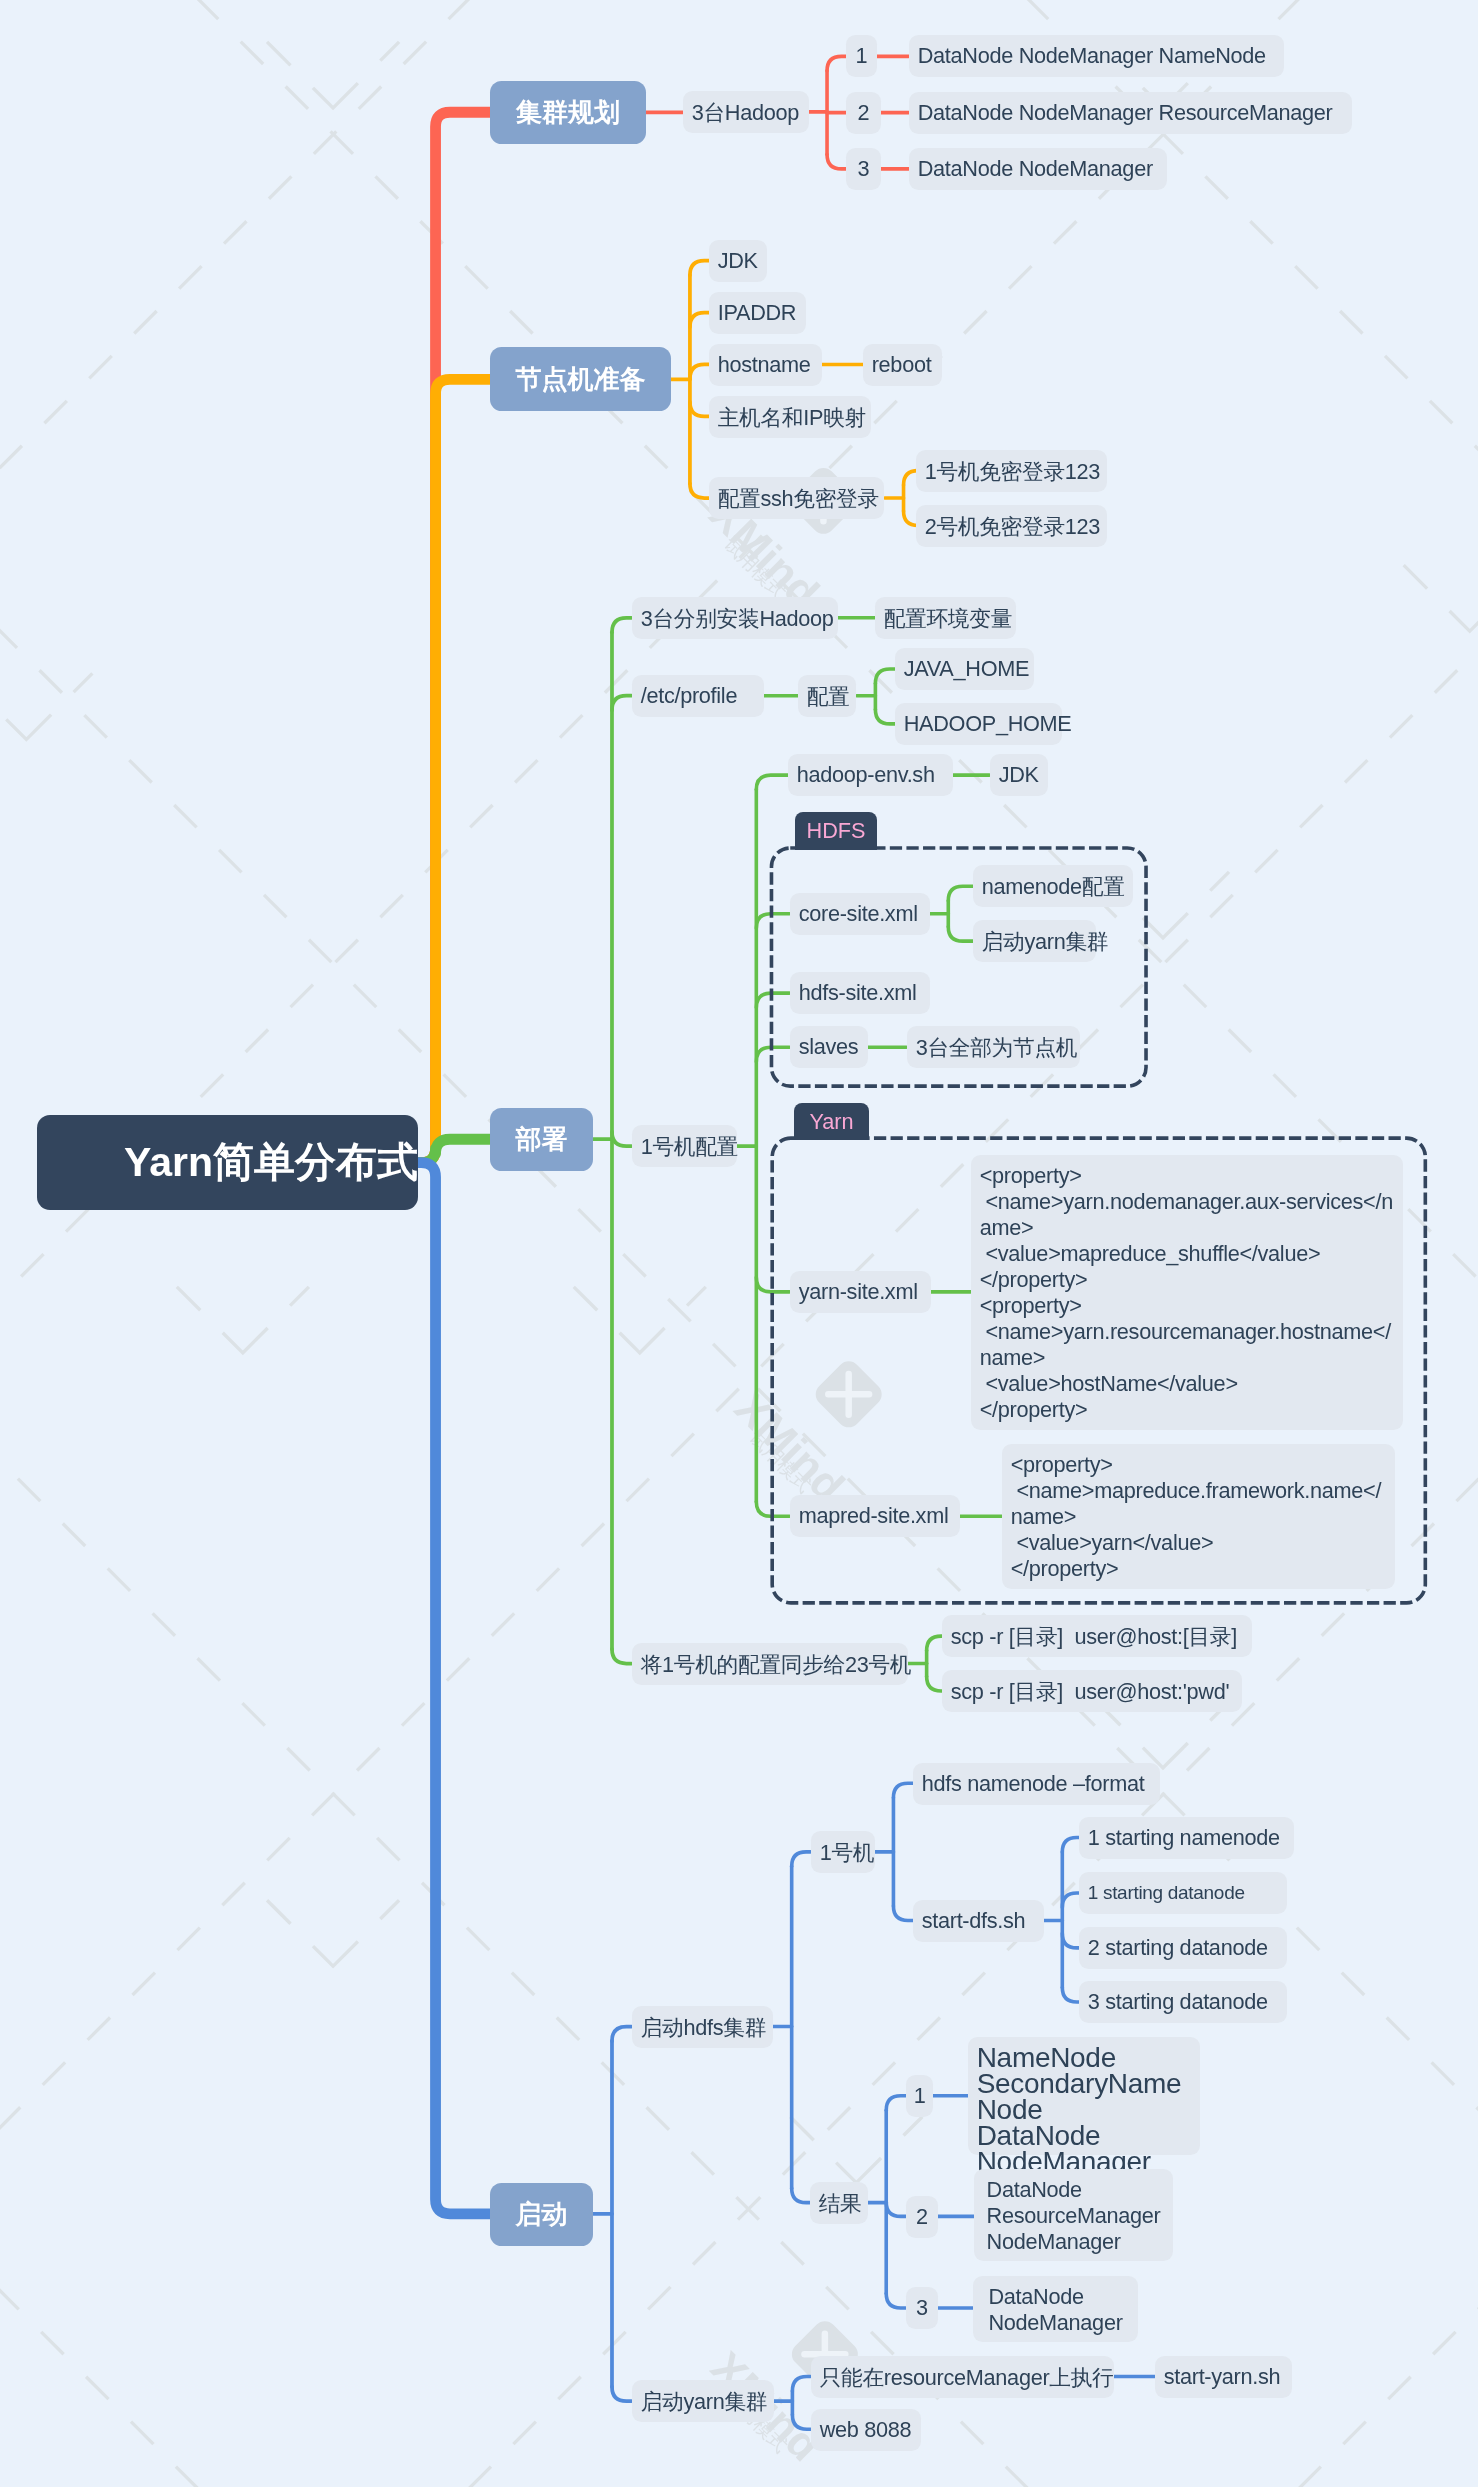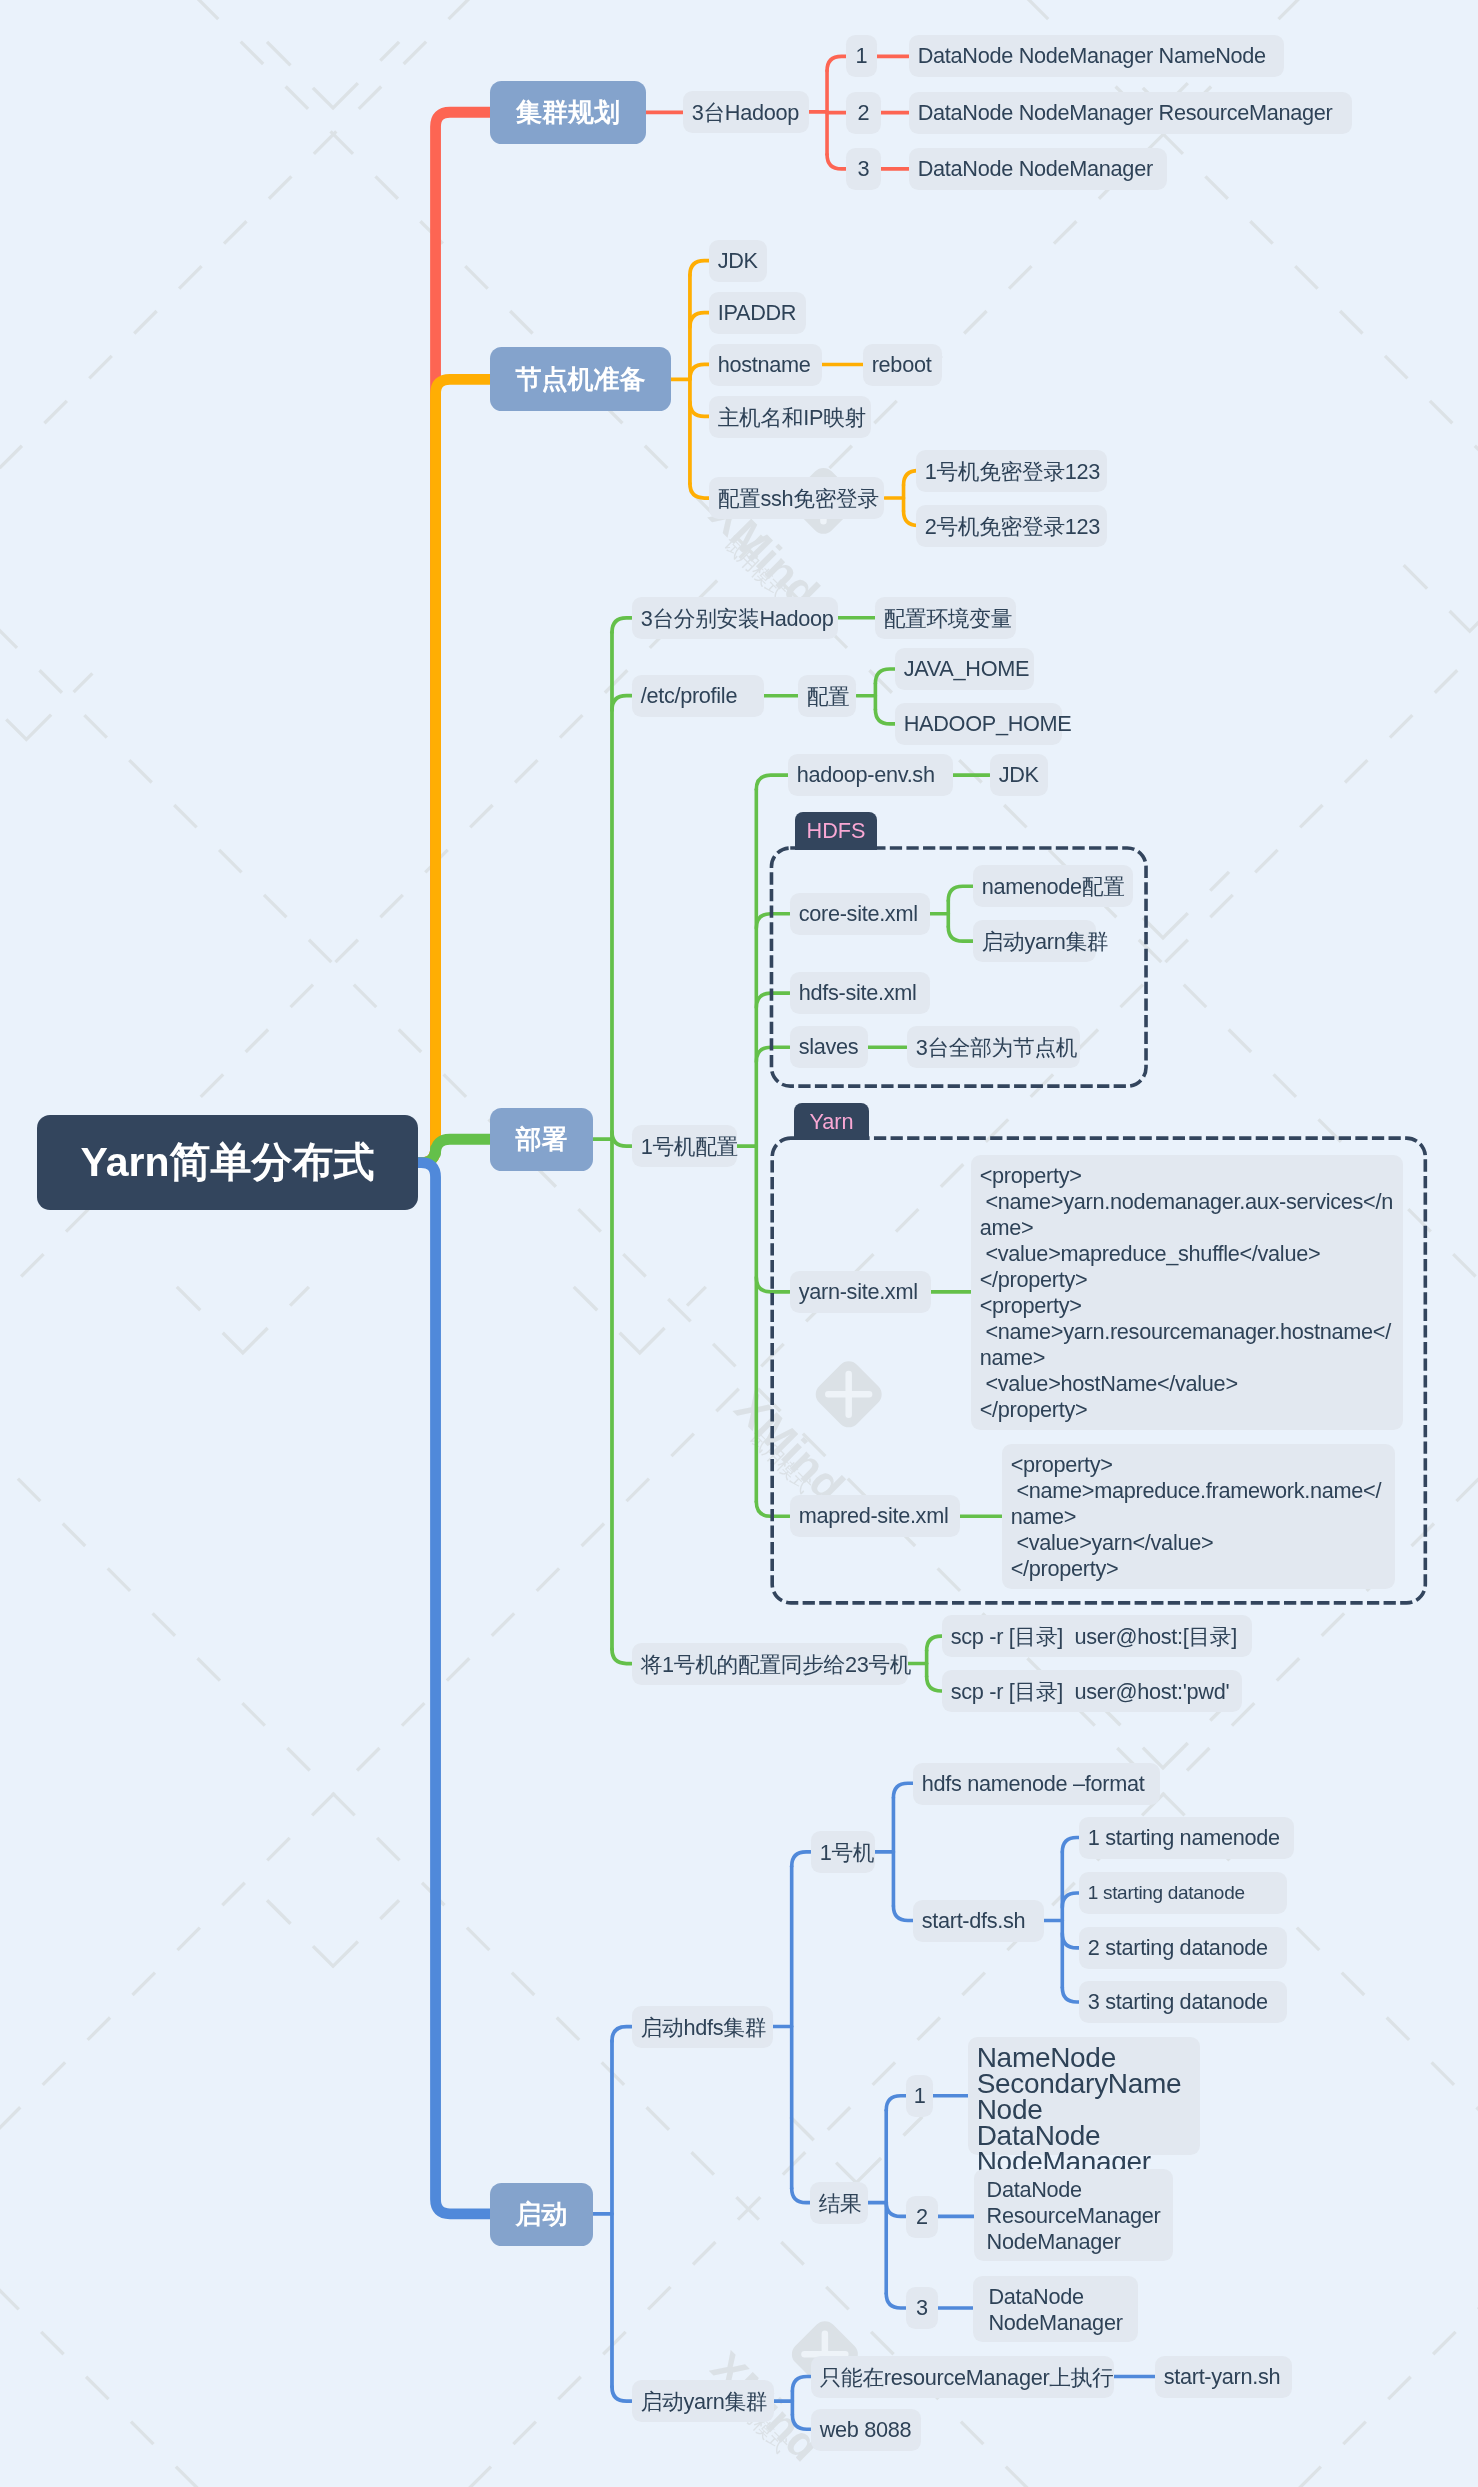--- a/index.html
+++ b/index.html
@@ -167,21 +167,21 @@
       <path d="M 1299 3071 L 1350 3071" stroke="#5089da" stroke-width="5" fill="none" stroke-linecap="round" stroke-linejoin="round"></path>
       <path d="M 1299 3198 L 1348 3198" stroke="#5089da" stroke-width="5" fill="none" stroke-linecap="round" stroke-linejoin="round"></path>
       <path d="M 1072 3327 L 1098 3327" stroke="#5089da" stroke-width="5" fill="none" stroke-linecap="round" stroke-linejoin="round"></path>
       <path d="M 1098 3313 L 1098 3346" stroke="#5089da" stroke-width="5" fill="none" stroke-linecap="round" stroke-linejoin="round"></path>
       <path d="M 1098 3313 Q 1098 3293 1118 3293 L 1123 3293" stroke="#5089da" stroke-width="5" fill="none" stroke-linecap="round" stroke-linejoin="round"></path>
       <path d="M 1098 3346 Q 1098 3366 1118 3366 L 1123 3366" stroke="#5089da" stroke-width="5" fill="none" stroke-linecap="round" stroke-linejoin="round"></path>
       <path d="M 1543 3293 L 1600 3293" stroke="#5089da" stroke-width="5" fill="none" stroke-linecap="round" stroke-linejoin="round"></path>
     </svg>
 <div class="node n-lb" style="left: 795px; top: 812px; width: 82px; height: 38px; font-size: 21.7px;"><span>HDFS</span></div>
     <div class="node n-lb" style="left: 794px; top: 1103px; width: 75px; height: 37px; font-size: 21.7px;"><span>Yarn</span></div>
-    <div class="node n-root" style="left: 37px; top: 1115px; width: 381px; height: 95px; font-size: 41px;"><span>Yarn简单分布式</span></div>
+    <div class="node n-root" style="left: 37px; top: 1115px; width: 381px; height: 95px; font-size: 41px; justify-content: flex-end;"><span>Yarn简单分布式</span></div>
     <div class="node n-l1" style="left: 490px; top: 81px; height: 63px; font-size: 26px; width: 156px;"><span>集群规划</span></div>
     <div class="node n-t" style="left: 683px; top: 91px; height: 42px; font-size: 21.7px; width: 126px;"><span>3台Hadoop</span></div>
     <div class="node n-c" style="left: 846px; top: 35px; height: 42px; font-size: 21.7px; width: 31px;"><span>1</span></div>
     <div class="node n-t" style="left: 909px; top: 35px; height: 42px; font-size: 21.7px; width: 375px;"><span>DataNode NodeManager NameNode</span></div>
     <div class="node n-c" style="left: 846px; top: 92px; height: 42px; font-size: 21.7px; width: 35px;"><span>2</span></div>
     <div class="node n-t" style="left: 909px; top: 92px; height: 42px; font-size: 21.7px; width: 443px;"><span>DataNode NodeManager ResourceManager</span></div>
     <div class="node n-c" style="left: 846px; top: 148px; height: 42px; font-size: 21.7px; width: 35px;"><span>3</span></div>
     <div class="node n-t" style="left: 909px; top: 148px; height: 42px; font-size: 21.7px; width: 258px;"><span>DataNode NodeManager</span></div>
     <div class="node n-l1" style="left: 490px; top: 347px; height: 64px; font-size: 26px; width: 181px;"><span>节点机准备</span></div>
     <div class="node n-t" style="left: 709px; top: 240px; height: 42px; font-size: 21.7px; width: 58px;"><span>JDK</span></div>

